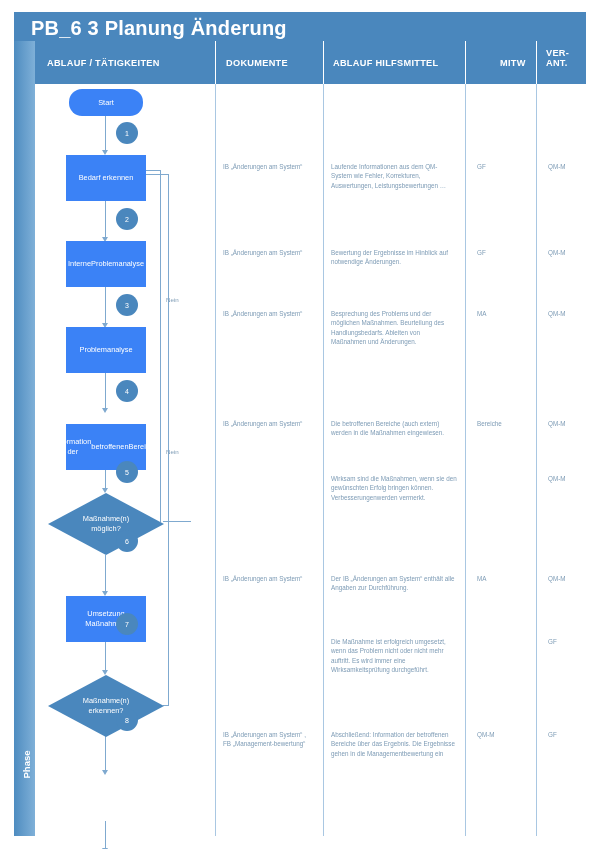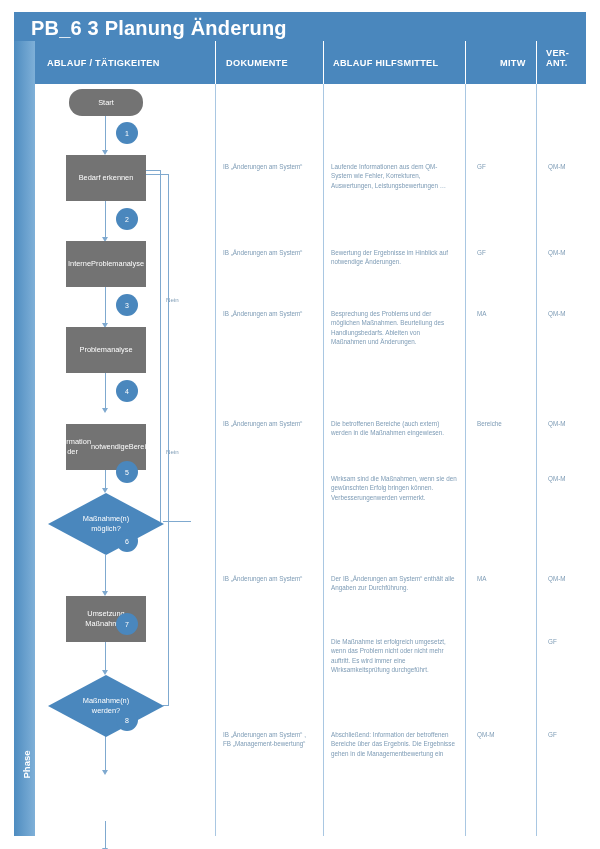--- a/index.html
+++ b/index.html
@@ -33,21 +33,21 @@
   
   #body{position:absolute;left:35px;top:84px;width:551px;height:752px;background:#fff;}
   .vsep{position:absolute;top:0;width:1px;height:752px;background:#a9c7e2;}
 
   
   .cell{position:absolute;color:#7d9bb5;font-size:6.3px;line-height:9.4px;}
   .cell.doc{color:#7d9bb5;}
   .cell.mid{text-align:left;}
 
   
-  .shape{position:absolute;background:#737373;color:#ffffff;
+  .shape{position:absolute;background:#3b82f6;color:#ffffff;
          display:flex;align-items:center;justify-content:center;text-align:center;
          font-size:7.4px;line-height:10px;box-sizing:border-box;}
   .proc{width:80px;height:46px;}
   .term{width:74px;height:27px;border-radius:13px;}
   .diam{width:116px;height:62px;}
   .diam .dlabel{position:relative;z-index:2;}
   .diam svg{position:absolute;left:0;top:0;}
   .num{position:absolute;width:22px;height:22px;border-radius:50%;
        background:#4a87bd;color:#fff;font-size:7px;
        display:flex;align-items:center;justify-content:center;}
@@ -148,21 +148,21 @@
 
     <div class="shape proc" style="left:31px;top:157px;">
       <span>Interne</span>
       <span>Problemanalyse</span>
     </div>
 
     <div class="shape proc" style="left:31px;top:243px;">Problemanalyse</div>
 
     <div class="shape proc" style="left:31px;top:329px;flex-direction:row;margin-top:11px;">
       <span>Information der</span>
-      <span>notwendige</span>
+      <span>betroffenen</span>
       <span>Bereiche</span>
     </div>
 
     <div class="shape diam" style="left:13px;top:409px;background:transparent;flex-direction:column;">
       <svg width="116" height="62" viewBox="0 0 116 62">
         <polygon points="58,0 116,31 58,62 0,31" fill="#4a87bd"></polygon>
       </svg>
       <span class="dlabel">Maßnahme(n)</span>
       <span class="dlabel">möglich?</span>
     </div>
@@ -170,21 +170,21 @@
     <div class="shape proc" style="left:31px;top:512px;flex-direction:column;">
       <span>Umsetzung</span>
       <span>Maßnahmen</span>
     </div>
 
     <div class="shape diam" style="left:13px;top:591px;background:transparent;flex-direction:column;">
       <svg width="116" height="62" viewBox="0 0 116 62">
         <polygon points="58,0 116,31 58,62 0,31" fill="#4a87bd"></polygon>
       </svg>
       <span class="dlabel">Maßnahme(n)</span>
-      <span class="dlabel">werden?</span>
+      <span class="dlabel">erkennen?</span>
     </div>
 
 
     <div class="num" style="left:81px;top:38px;">1</div>
     <div class="num" style="left:81px;top:124px;">2</div>
     <div class="num" style="left:81px;top:210px;">3</div>
     <div class="num" style="left:81px;top:296px;">4</div>
     <div class="num" style="left:81px;top:377px;">5</div>
     <div class="num" style="left:81px;top:446px;">6</div>
     <div class="num" style="left:81px;top:529px;">7</div>

